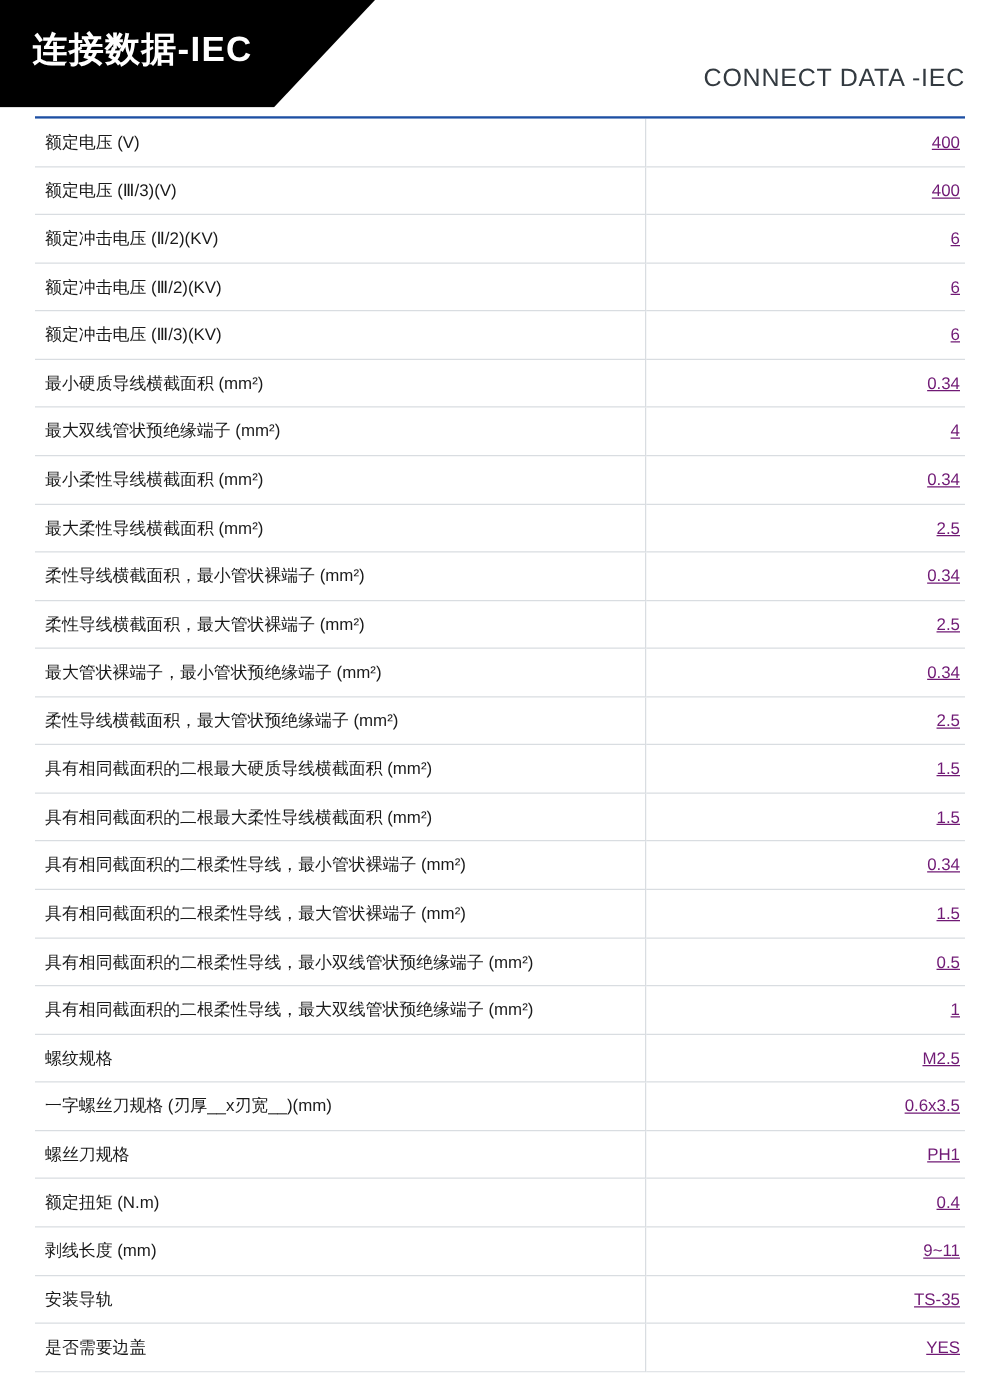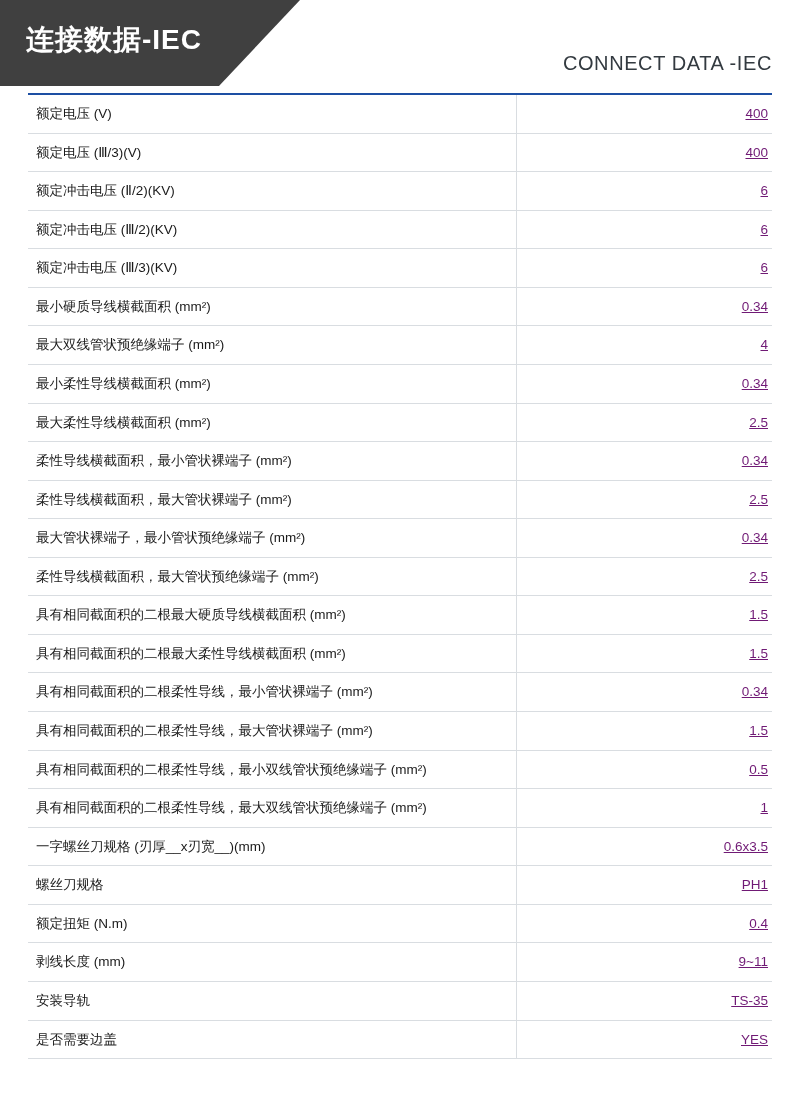--- a/index.html
+++ b/index.html
@@ -27,21 +27,21 @@
     height: 95px;
     width: 800px;
     overflow: hidden;
   }
   .header-banner {
     position: absolute;
     left: 0;
     top: 0;
     width: 300px;
     height: 86px;
-    background: #404040;
+    background: #000000;
     
     clip-path: polygon(0 0, 100% 0, 73% 100%, 0 100%);
     display: flex;
     align-items: center;
   }
   .header-banner-title {
     color: #ffffff;
     font-size: 28px;
     font-weight: bold;
     letter-spacing: 1px;
@@ -184,20 +184,24 @@
         </tr>
         <tr>
           <td class="label">具有相同截面积的二根柔性导线，最小双线管状预绝缘端子 (mm²)</td>
           <td class="value">0.5</td>
         </tr>
         <tr>
           <td class="label">具有相同截面积的二根柔性导线，最大双线管状预绝缘端子 (mm²)</td>
           <td class="value">1</td>
         </tr>
         <tr>
+          <td class="label">螺纹规格</td>
+          <td class="value">M2.5</td>
+        </tr>
+        <tr>
           <td class="label">一字螺丝刀规格 (刃厚__x刃宽__)(mm)</td>
           <td class="value">0.6x3.5</td>
         </tr>
         <tr>
           <td class="label">螺丝刀规格</td>
           <td class="value">PH1</td>
         </tr>
         <tr>
           <td class="label">额定扭矩 (N.m)</td>
           <td class="value">0.4</td>

